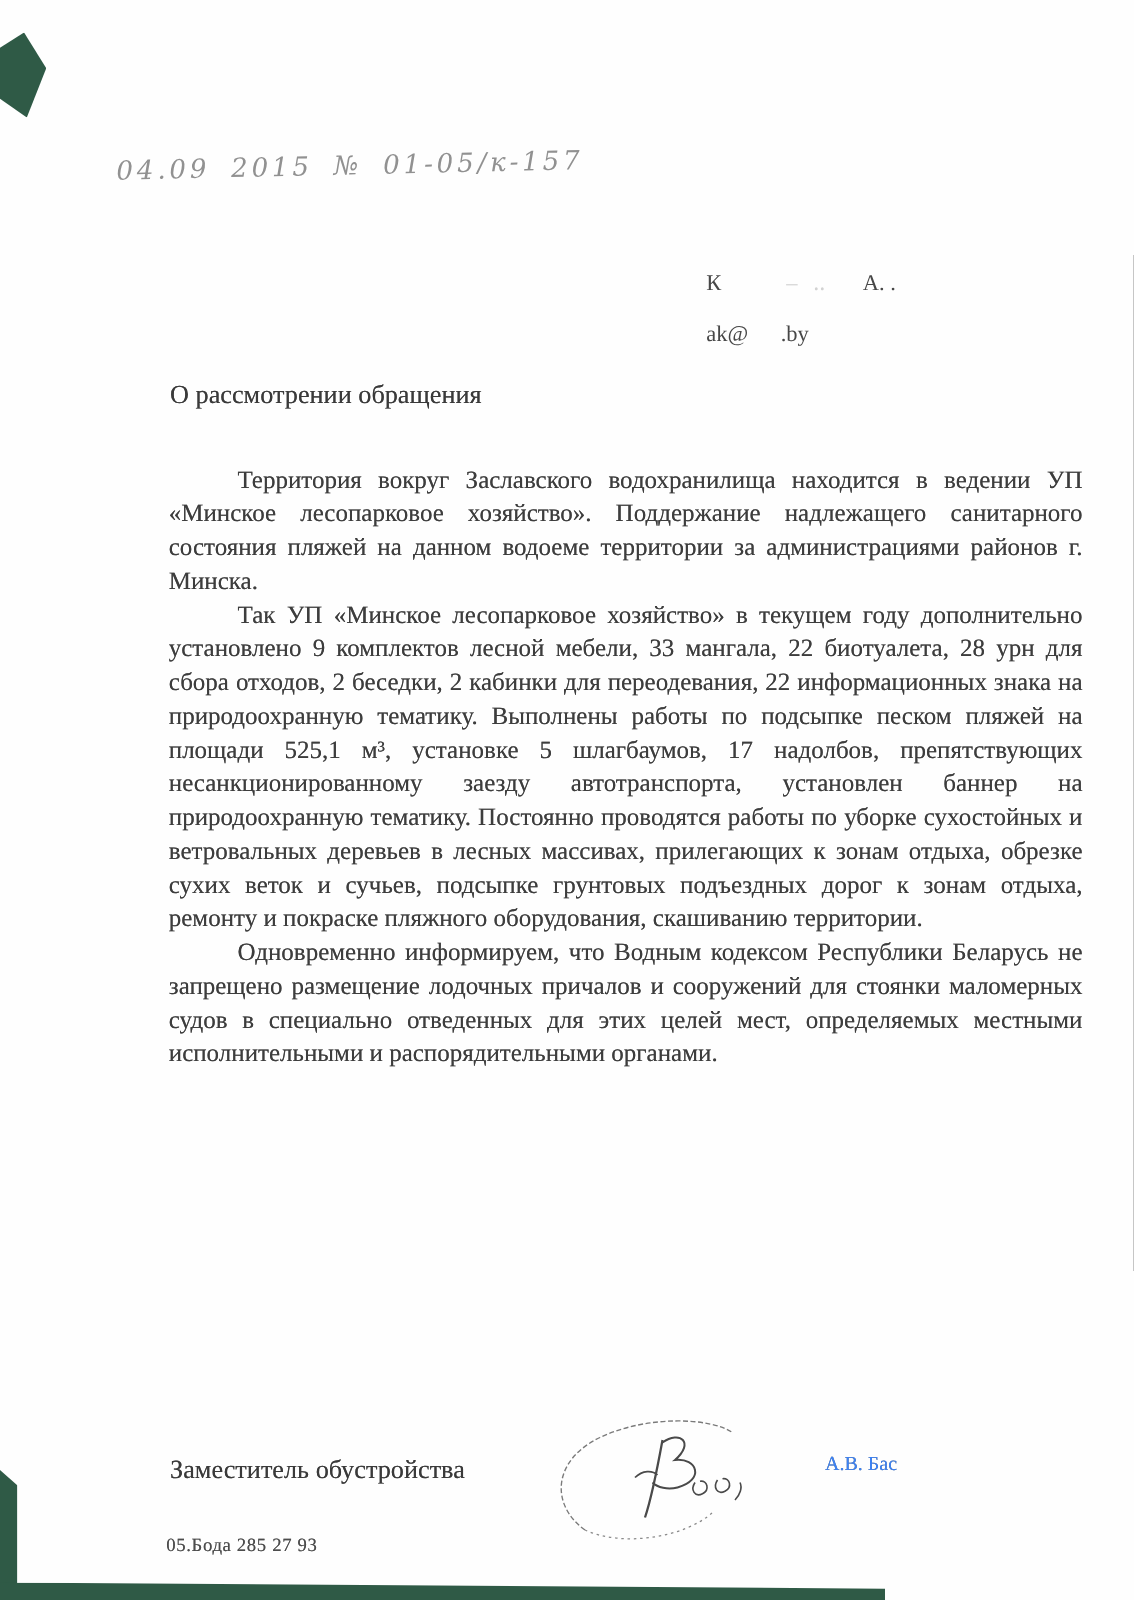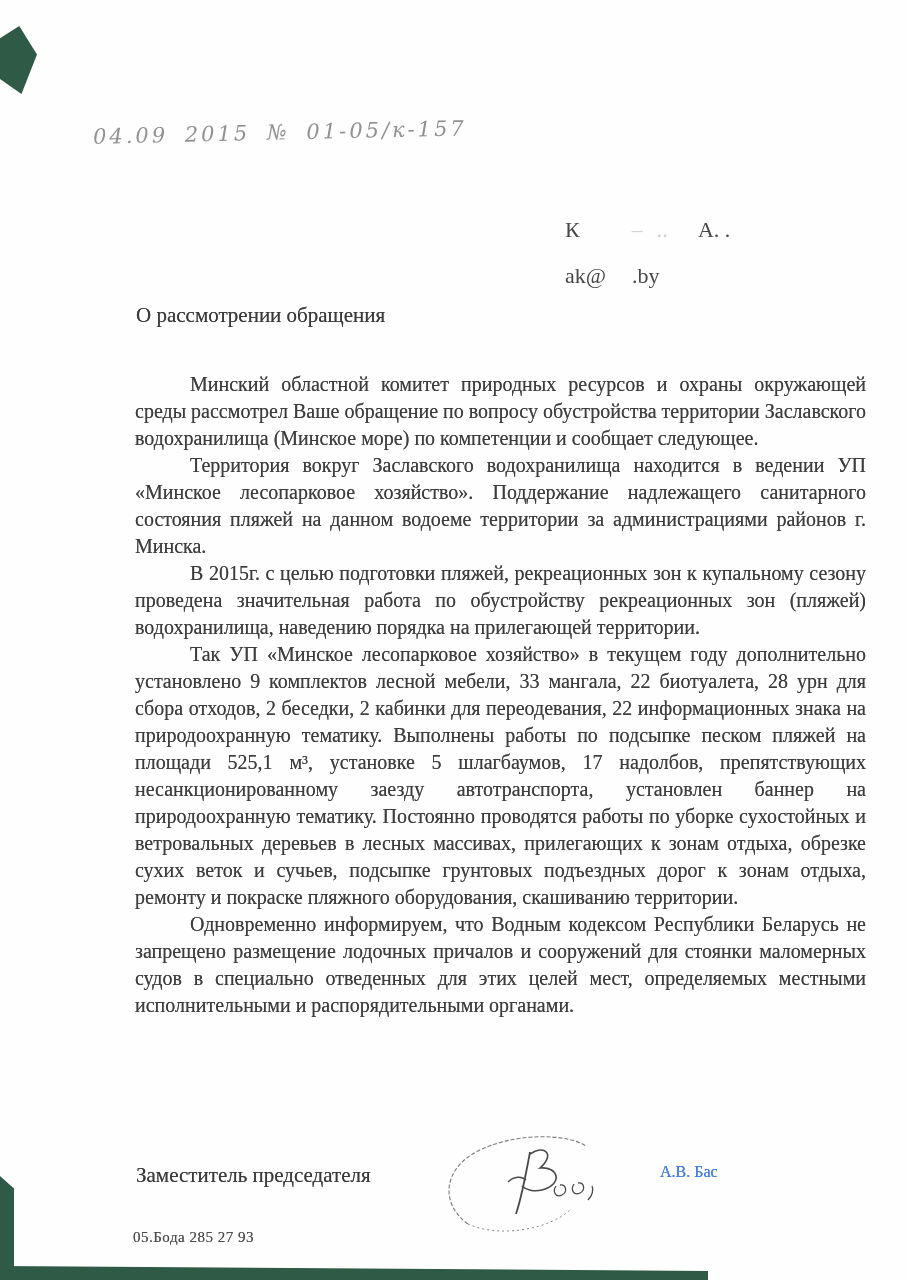--- a/index.html
+++ b/index.html
@@ -23,21 +23,21 @@
   
   .hand-note{
     position:absolute;left:93px;top:120px;width:420px;
     font-family:"DejaVu Serif", serif;
     font-style:italic;font-size:21px;color:#919191;
     letter-spacing:3px;word-spacing:7px;
     transform:rotate(-1.3deg);
     white-space:nowrap;
   }
   
-  .recipient{position:absolute;left:565px;top:213px;font-size:22px;color:#474747;}
+  .recipient{position:absolute;left:565px;top:213px;font-size:18px;color:#474747;}
   .recipient .line{margin-bottom:20px;white-space:pre;}
   .faded{color:#d2d2d2;letter-spacing:4px;}
   .gap-sm{display:inline-block;width:26px;}
   .gap-md{display:inline-block;width:52px;}
   
   .subject{position:absolute;left:136px;top:303px;font-size:21px;color:#3a3a3a;
     text-shadow:0 0 0.5px #6a6a6a;}
   
   .body-text{
     position:absolute;left:135px;top:371px;width:731px;
@@ -67,28 +67,26 @@
   <div class="hand-note">04.09 2015 № 01-05/к-157</div>
 
   <div class="recipient">
     <div class="line"><span>К</span><span class="gap-md"></span><span class="faded">– ‥</span><span class="gap-sm"></span><span>А. .</span></div>
     <div class="line"><span>ak@</span><span class="gap-sm"></span><span>.by</span></div>
   </div>
 
   <div class="subject">О рассмотрении обращения</div>
 
   <div class="body-text">
-    <p>Минский областной комитет природных ресурсов и охраны окружающей среды рассмотрел Ваше обращение по вопросу обустройства территории Заславского водохранилища (Минское море) по компетенции и сообщает следующее.</p>
     <p>Территория вокруг Заславского водохранилища находится в ведении УП «Минское лесопарковое хозяйство». Поддержание надлежащего санитарного состояния пляжей на данном водоеме территории за администрациями районов г. Минска.</p>
-    <p>В 2015г. с целью подготовки пляжей, рекреационных зон к купальному сезону проведена значительная работа по обустройству рекреационных зон (пляжей) водохранилища, наведению порядка на прилегающей территории.</p>
     <p>Так УП «Минское лесопарковое хозяйство» в текущем году дополнительно установлено 9 комплектов лесной мебели, 33 мангала, 22 биотуалета, 28 урн для сбора отходов, 2 беседки, 2 кабинки для переодевания, 22 информационных знака на природоохранную тематику. Выполнены работы по подсыпке песком пляжей на площади 525,1 м³, установке 5 шлагбаумов, 17 надолбов, препятствующих несанкционированному заезду автотранспорта, установлен баннер на природоохранную тематику. Постоянно проводятся работы по уборке сухостойных и ветровальных деревьев в лесных массивах, прилегающих к зонам отдыха, обрезке сухих веток и сучьев, подсыпке грунтовых подъездных дорог к зонам отдыха, ремонту и покраске пляжного оборудования, скашиванию территории.</p>
     <p>Одновременно информируем, что Водным кодексом Республики Беларусь не запрещено размещение лодочных причалов и сооружений для стоянки маломерных судов в специально отведенных для этих целей мест, определяемых местными исполнительными и распорядительными органами.</p>
   </div>
 
-  <div class="sig-title">Заместитель председателя</div>
+  <div class="sig-title">Заместитель обустройства</div>
 
   <svg class="sig-scribble" viewBox="0 0 195 110" fill="none" xmlns="http://www.w3.org/2000/svg">
 
     <path d="M30,98 C2,78 4,42 42,24 C80,6 130,8 148,20" stroke="#7a7a7a" stroke-width="1.1" stroke-dasharray="4 2" fill="none"></path>
     <path d="M30,98 C60,112 110,104 132,84" stroke="#8a8a8a" stroke-width="1" stroke-dasharray="2 3" fill="none"></path>
 
     <path d="M92,26 C88,48 84,70 78,88" stroke="#4a4a4a" stroke-width="1.8" fill="none"></path>
     <path d="M92,28 C106,18 118,28 102,42 C120,40 126,58 104,64 C96,66 88,64 84,60" stroke="#4a4a4a" stroke-width="1.6" fill="none"></path>
     <path d="M70,56 C76,50 84,50 88,54" stroke="#4a4a4a" stroke-width="1.4" fill="none"></path>
 

